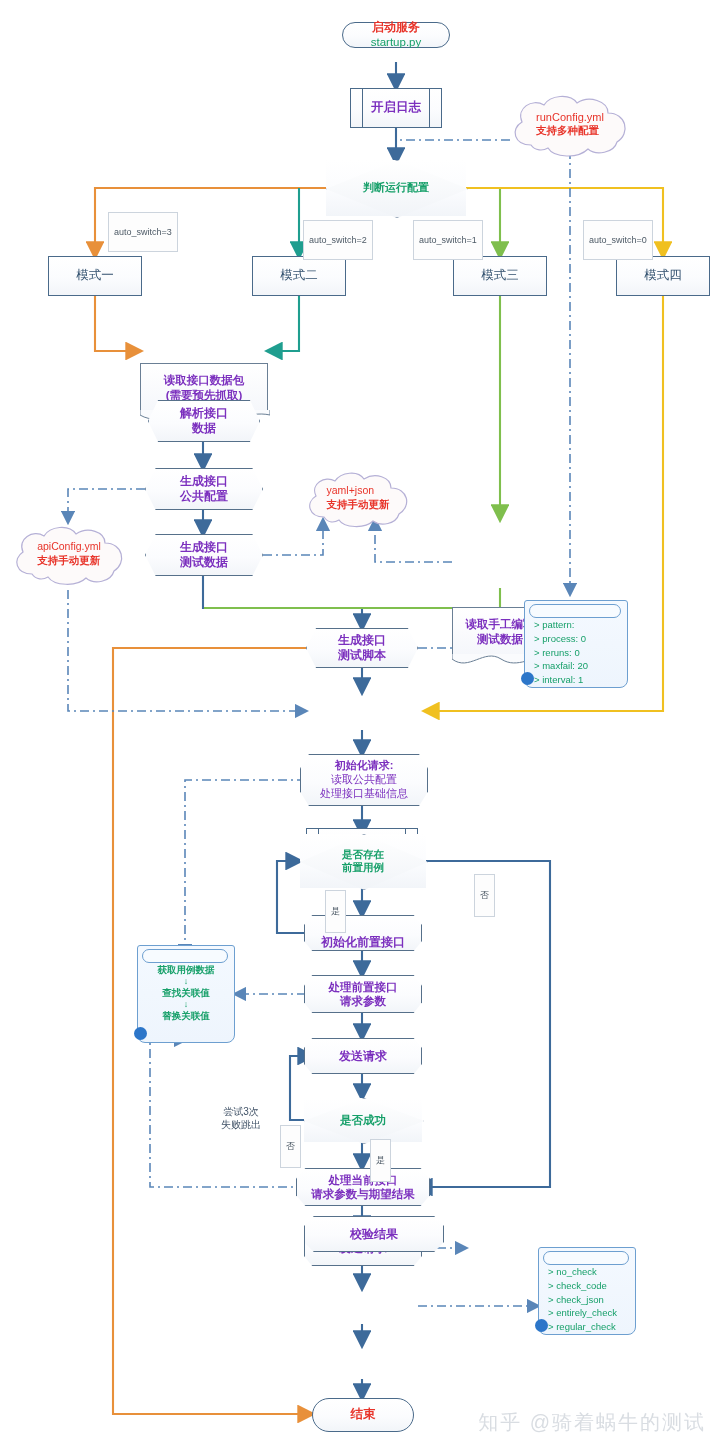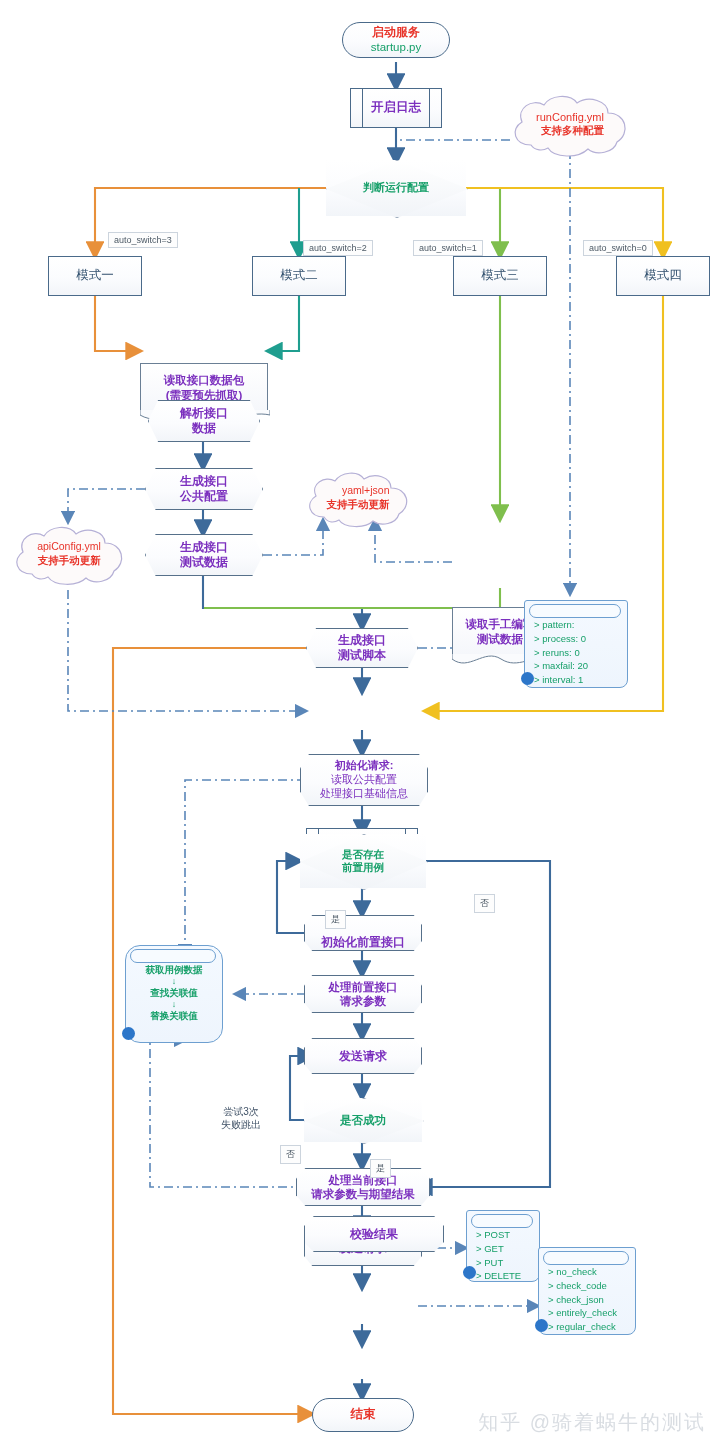--- a/index.html
+++ b/index.html
@@ -33,25 +33,25 @@
   .doc .wave{position:absolute;left:-1px;right:-1px;bottom:-13px;height:14px;}
 
   
   .t-red{color:#e8342a;font-weight:bold;}
   .t-purple{color:#7b2fbe;font-weight:bold;}
   .t-green{color:#17a06a;font-weight:bold;}
   .t-dark{color:#31506e;}
 
   
   .tag{position:absolute;background:#fdfdfd;border:1px solid #ccd4dd;color:#4d5a66;
-       font-size:9px;padding:2px 5px;white-space:nowrap;margin-top:20px;}
+       font-size:9px;padding:14px 5px;white-space:nowrap;}
 
   
   .cloud{position:absolute;display:flex;flex-direction:column;align-items:center;
-         justify-content:center;text-align:right;}
+         justify-content:center;text-align:left;}
   .cloud svg{position:absolute;left:0;top:0;}
   .cloud .ctxt{position:relative;z-index:2;line-height:1.3;}
 
   
   .note{position:absolute;border:1px solid #6d9fd0;border-radius:3px 3px 8px 8px;
         background:linear-gradient(180deg,#f4f9ff 0%,#eef5fd 100%);
         box-sizing:border-box;}
   .note .curl{position:absolute;left:4px;top:3px;right:6px;height:12px;
         border:1px solid #6d9fd0;border-radius:7px;background:#f7fbff;}
   .note .dot{position:absolute;left:-4px;bottom:2px;width:13px;height:13px;
@@ -180,21 +180,21 @@
       <path d="M306,994 L235,994" marker-end="url(#ar-dash)"></path>
 
       <path d="M306,1187 L150,1187 L150,1040 L185,1040" marker-end="url(#ar-dash)"></path>
 
       <path d="M418,1248 L466,1248" marker-end="url(#ar-dash)"></path>
 
       <path d="M418,1306 L538,1306" marker-end="url(#ar-dash)"></path>
     </g>
   </svg>
 
-  <div class="node stadium" style="left:342px;top:22px;width:108px;height:36px;font-size:12px;">
+  <div class="node stadium" style="left:342px;top:22px;width:108px;height:26px;font-size:12px;">
     <span class="ln t-red">启动服务</span>
     <span class="ln t-green" style="font-weight:normal;font-size:11.5px;">startup.py</span>
   </div>
 
   <div class="node predef" style="left:350px;top:88px;width:92px;height:40px;font-size:12.5px;">
     <span class="ln t-purple">开启日志</span>
   </div>
 
   <div class="node diamond" style="left:326px;top:160px;width:140px;height:56px;font-size:11px;">
     <div class="dshape"></div>
@@ -346,42 +346,32 @@
     <div class="dot"></div>
     <div class="body">
       <div>&gt; pattern:</div>
       <div>&gt; process: 0</div>
       <div>&gt; reruns: 0</div>
       <div>&gt; maxfail: 20</div>
       <div>&gt; interval: 1</div>
     </div>
   </div>
 
-  <div class="note center" style="left:125px;top:945px;width:98px;height:98px;border-radius:15px;">
+  <div class="note center" style="left:137px;top:945px;width:98px;height:98px;">
     <div class="curl"></div>
     <div class="dot"></div>
     <div class="body">
       <div>获取用例数据</div>
       <div class="arw">↓</div>
       <div>查找关联值</div>
       <div class="arw">↓</div>
       <div>替换关联值</div>
     </div>
   </div>
 
-  <div class="note" style="left:466px;top:1210px;width:74px;height:72px;">
-    <div class="curl"></div>
-    <div class="dot"></div>
-    <div class="body">
-      <div>&gt; POST</div>
-      <div>&gt; GET</div>
-      <div>&gt; PUT</div>
-      <div>&gt; DELETE</div>
-    </div>
-  </div>
 
   <div class="note" style="left:538px;top:1247px;width:98px;height:88px;">
     <div class="curl"></div>
     <div class="dot"></div>
     <div class="body">
       <div>&gt; no_check</div>
       <div>&gt; check_code</div>
       <div>&gt; check_json</div>
       <div>&gt; entirely_check</div>
       <div>&gt; regular_check</div>

